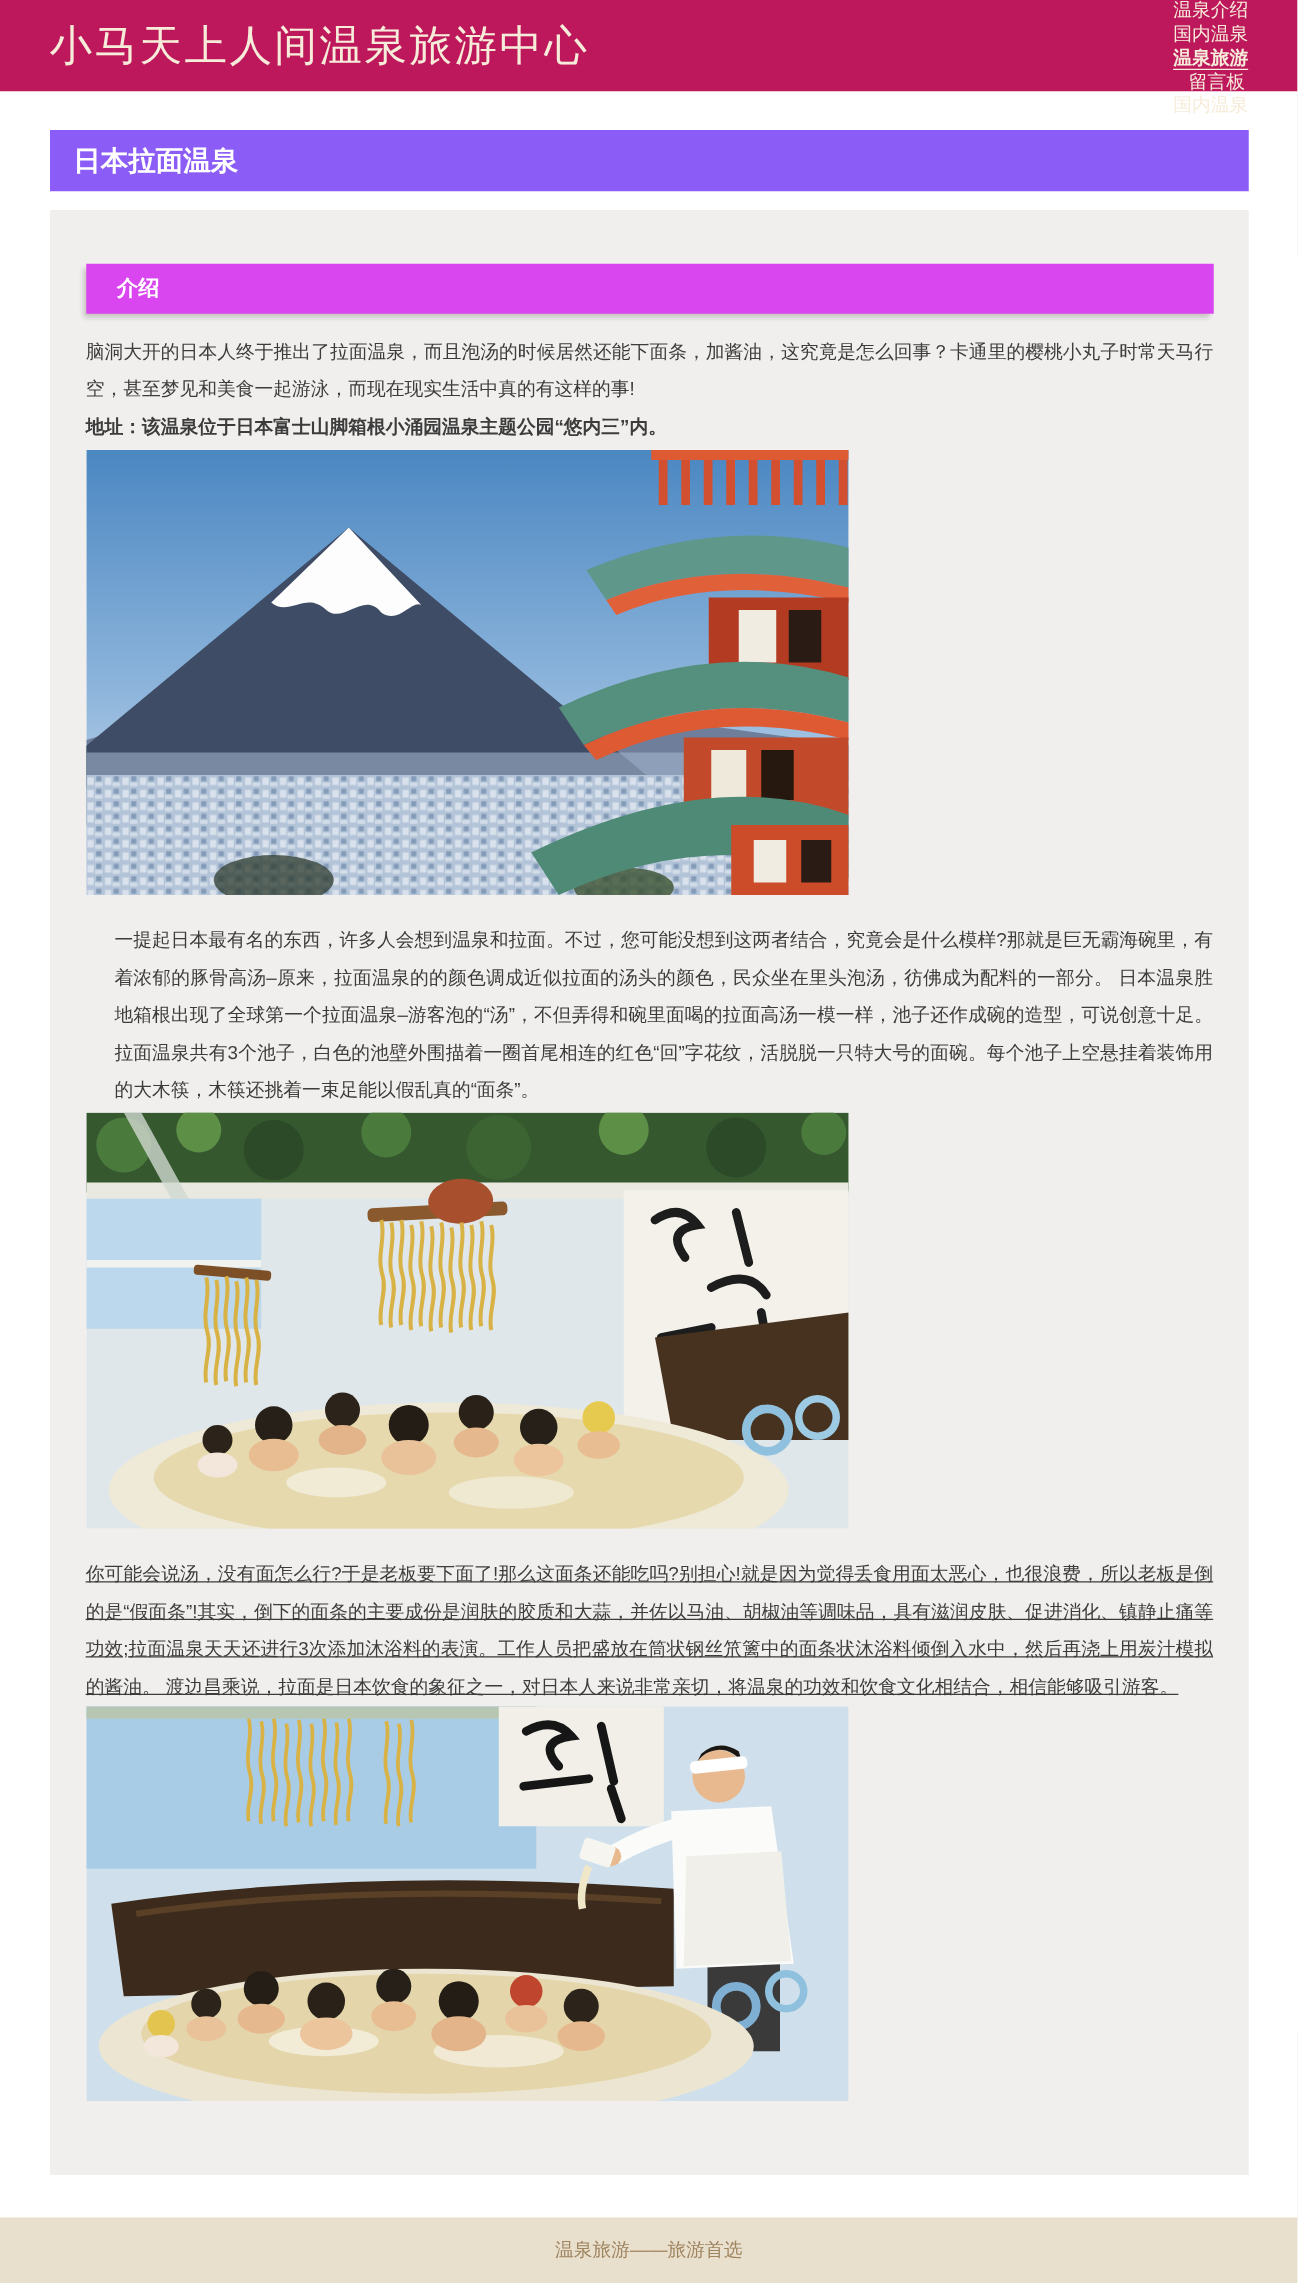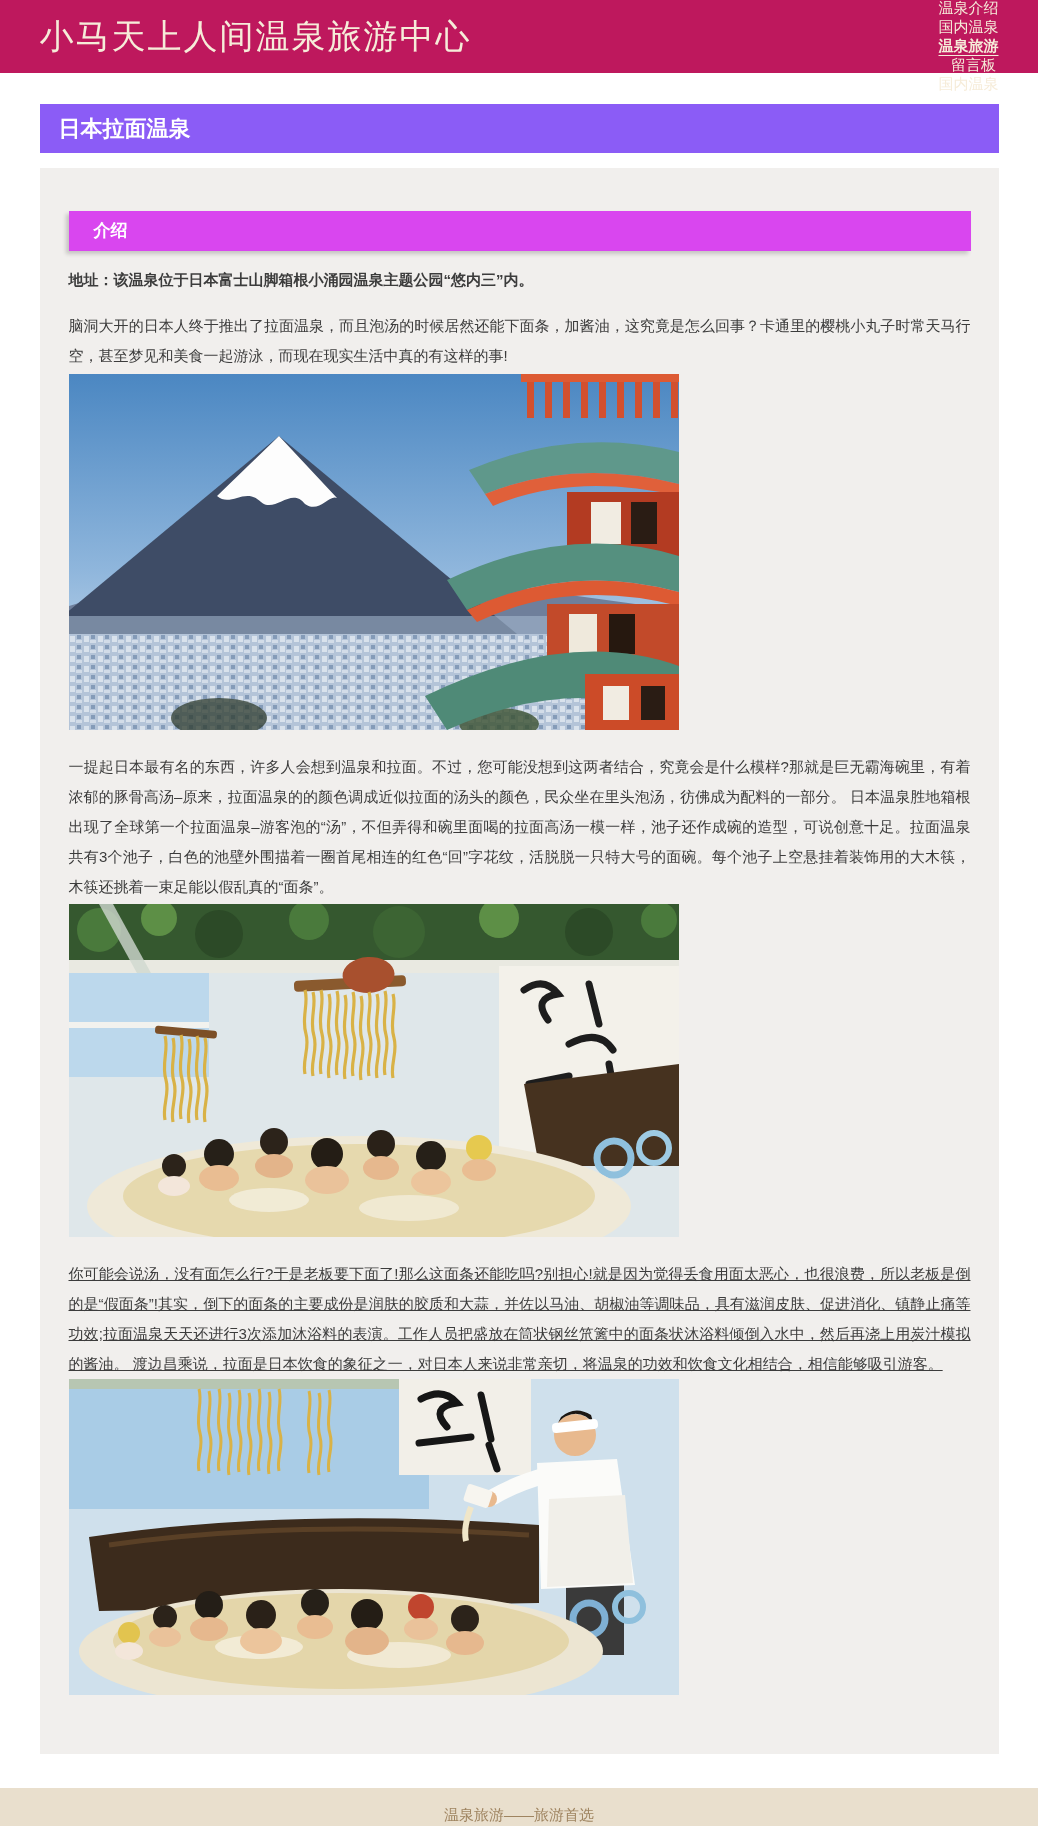--- a/index.html
+++ b/index.html
@@ -74,21 +74,21 @@
   }
   .content-text {
     margin: 0;
     font-size: 15px;
     line-height: 30px;
     text-align: justify;
     color: #3c3c3c;
   }
   #p-intro   { margin-top: 16px; }
   #p-address { font-weight: bold; }
-  #p-body1   { margin-top: 22px; }
+  #p-body1   { margin-top: 22px; margin-left: 23px; }
   #p-body2   { margin-top: 22px; text-decoration: underline; }
 
   figure.photo { margin: 0; width: 610px; overflow: hidden; }
   #photo-1 { margin-top: 3px; height: 356px; }
   #photo-2 { margin-top: 2px; height: 333px; }
   #photo-3 { margin-top: 0;  height: 316px; }
   figure.photo svg { display:block; width:100%; height:100%; }
 
   
   .site-footer {
@@ -119,23 +119,23 @@
 </header>
 
 <main class="wrap">
 
   <h1 class="page-title-bar">日本拉面温泉</h1>
 
   <section class="panel">
 
     <h2 class="section-heading">介绍</h2>
 
+    <p class="content-text" id="p-intro">脑洞大开的日本人终于推出了拉面温泉，而且泡汤的时候居然还能下面条，加酱油，这究竟是怎么回事？卡通里的樱桃小丸子时常天马行空，甚至梦见和美食一起游泳，而现在现实生活中真的有这样的事!</p>
+
     <p class="content-text" id="p-address">地址：该温泉位于日本富士山脚箱根小涌园温泉主题公园“悠内三”内。</p>
-
-    <p class="content-text" id="p-intro">脑洞大开的日本人终于推出了拉面温泉，而且泡汤的时候居然还能下面条，加酱油，这究竟是怎么回事？卡通里的樱桃小丸子时常天马行空，甚至梦见和美食一起游泳，而现在现实生活中真的有这样的事!</p>
 
     <figure class="photo" id="photo-1">
       <svg viewBox="0 0 610 356" preserveAspectRatio="none" aria-hidden="true">
         <defs>
           <linearGradient id="sky1" x1="0" y1="0" x2="0" y2="1">
             <stop offset="0" stop-color="#4b87c2"></stop>
             <stop offset="0.55" stop-color="#8fb6dc"></stop>
             <stop offset="1" stop-color="#d8e6f1"></stop>
           </linearGradient>
           <pattern id="city" width="14" height="10" patternUnits="userSpaceOnUse">

